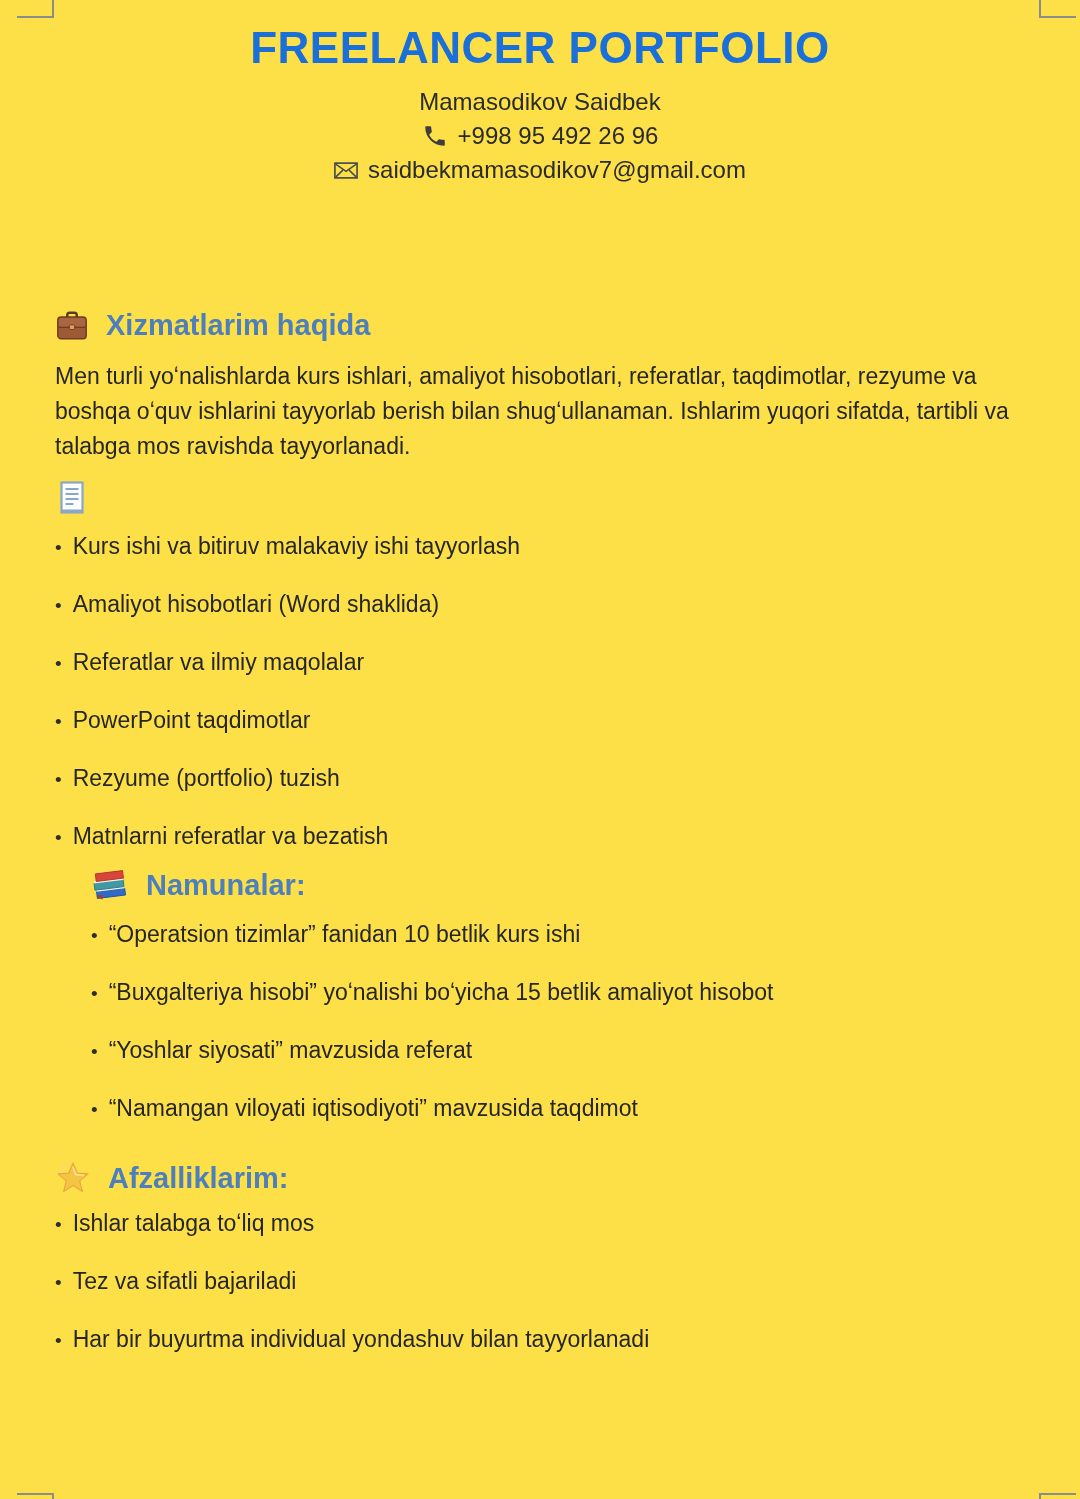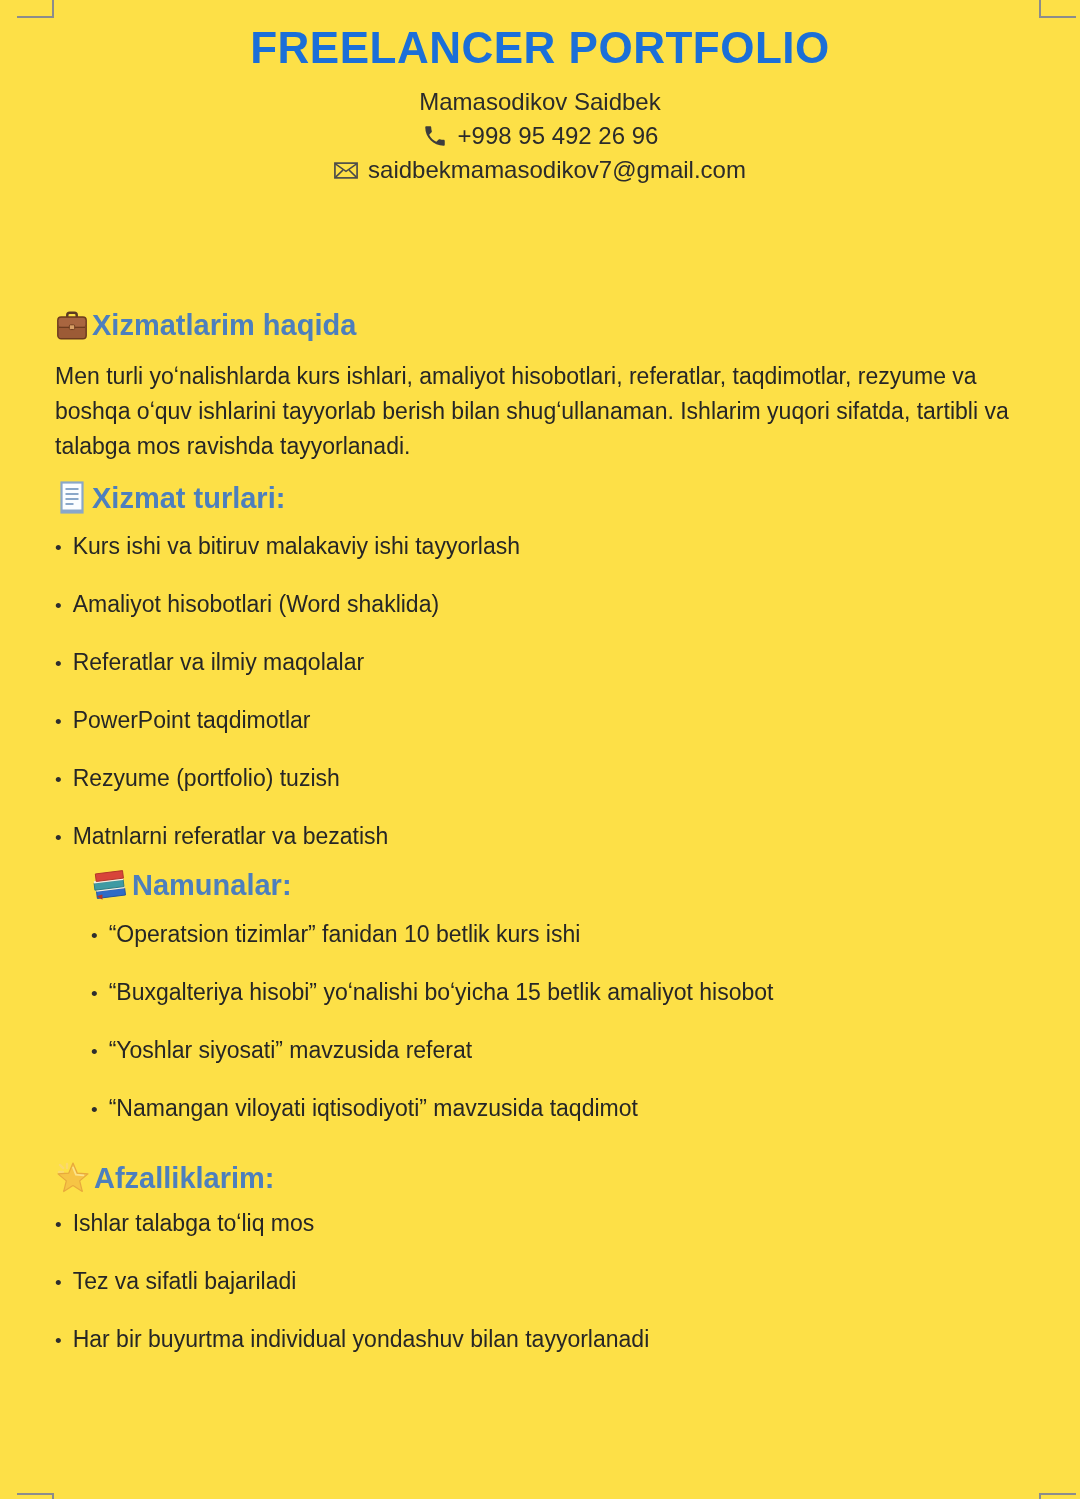--- a/index.html
+++ b/index.html
@@ -42,21 +42,21 @@
     display: flex;
     justify-content: center;
     align-items: center;
     gap: 10px;
     height: 34px;
   }
   .section { }
   .heading {
     display: flex;
     align-items: center;
-    gap: 3px;
+    gap: 17px;
     font-size: 29px;
     line-height: 36px;
     font-weight: 600;
     color: #4d7fbd;
   }
   .heading svg { flex: 0 0 auto; }
   .sec-about { margin-top: 120px; }
   .about-body {
     margin-top: 16px;
     font-size: 23px;
@@ -141,21 +141,20 @@
         <span style="display:inline-flex;">
           <svg width="34" height="36" viewBox="0 0 34 36">
             <rect x="6.5" y="2.5" width="21" height="30" fill="#fbfdff" stroke="#8aa7c9" stroke-width="2.2"></rect>
             <line x1="10.5" y1="9" x2="23.5" y2="9" stroke="#8aa7c9" stroke-width="2"></line>
             <line x1="10.5" y1="14" x2="23.5" y2="14" stroke="#8aa7c9" stroke-width="2"></line>
             <line x1="10.5" y1="19" x2="23.5" y2="19" stroke="#8aa7c9" stroke-width="2"></line>
             <line x1="10.5" y1="24" x2="18.5" y2="24" stroke="#8aa7c9" stroke-width="2"></line>
             <rect x="6.5" y="29.5" width="21" height="3" fill="#8aa7c9"></rect>
           </svg>
         </span>
-        <span>Xizmat turlari:</span>
       </div>
       <ul class="blist">
         <li>
             <span class="dot">•</span>
             <span>Kurs ishi va bitiruv malakaviy ishi tayyorlash</span>
           </li>
         <li>
             <span class="dot">•</span>
             <span>Amaliyot hisobotlari (Word shaklida)</span>
           </li>

